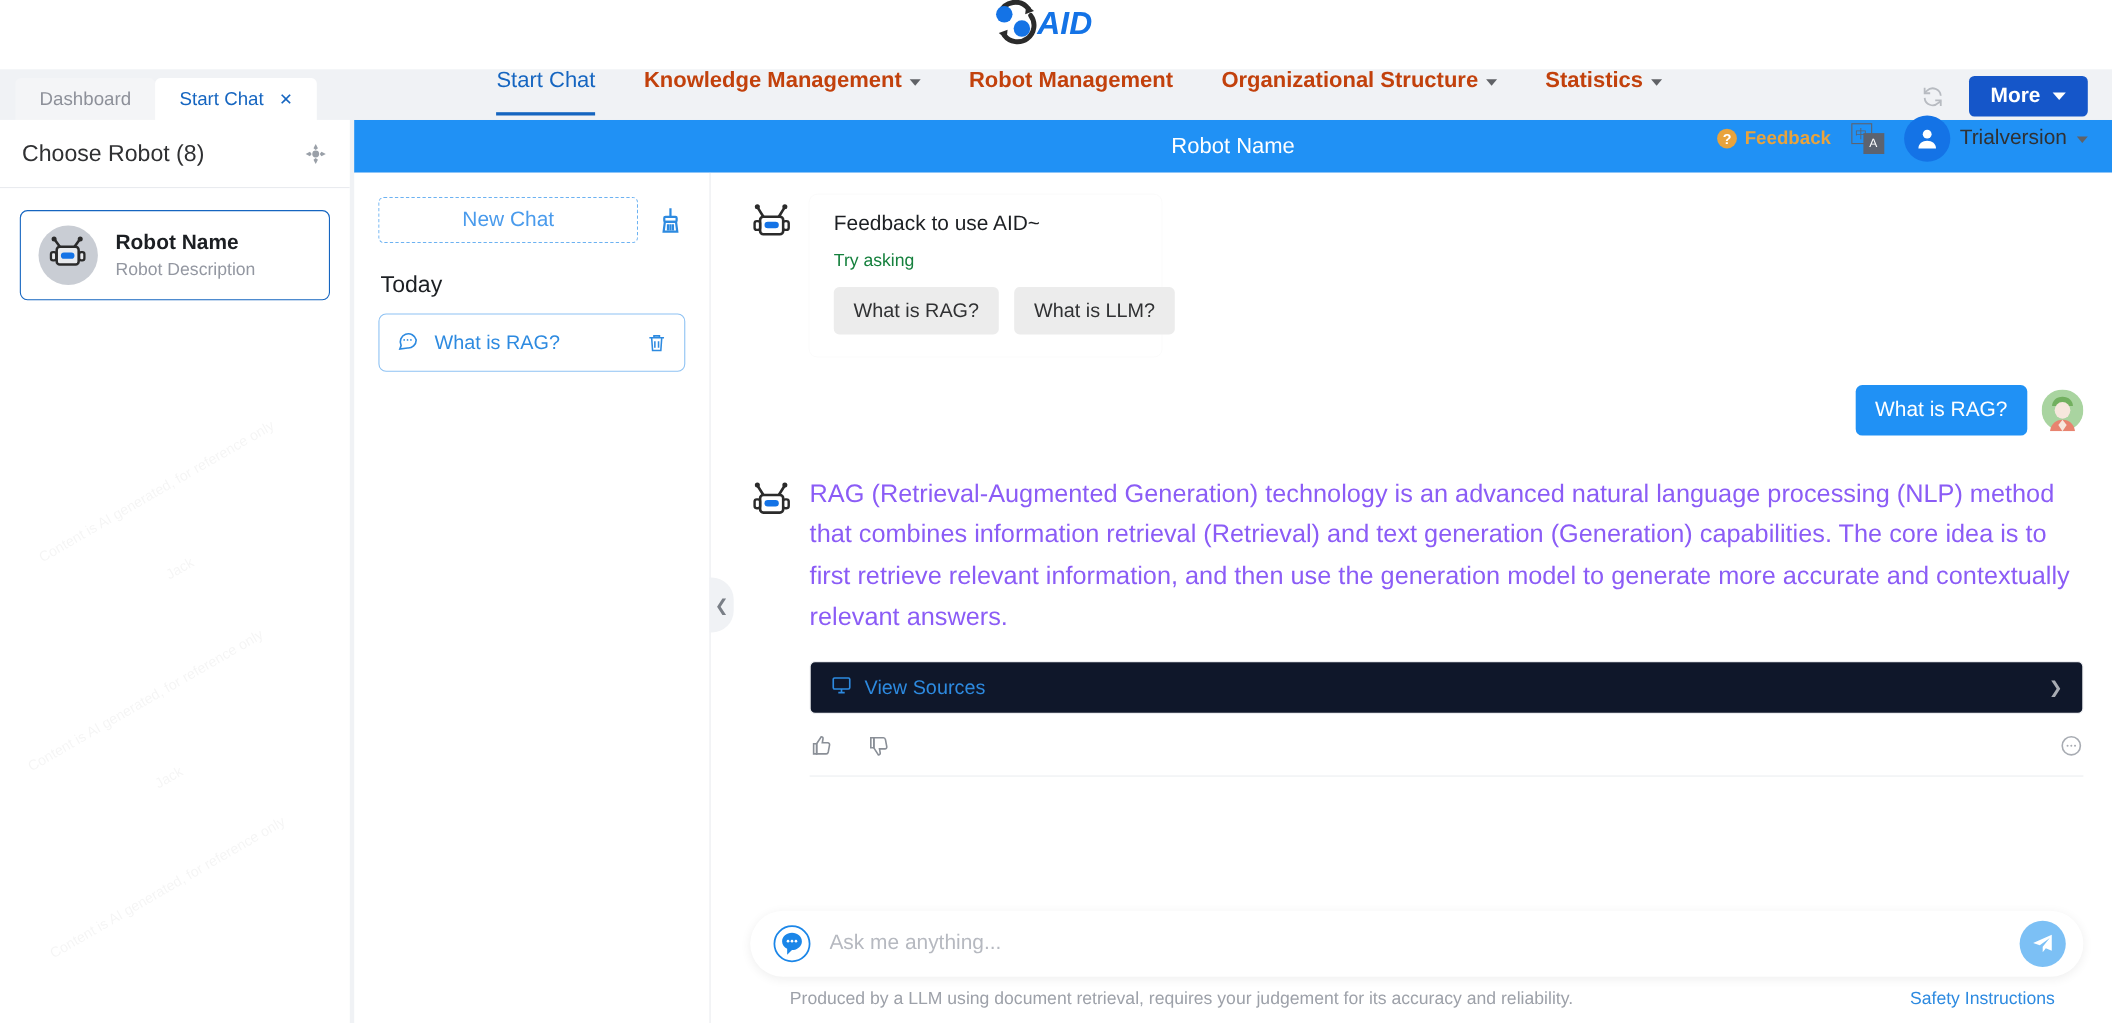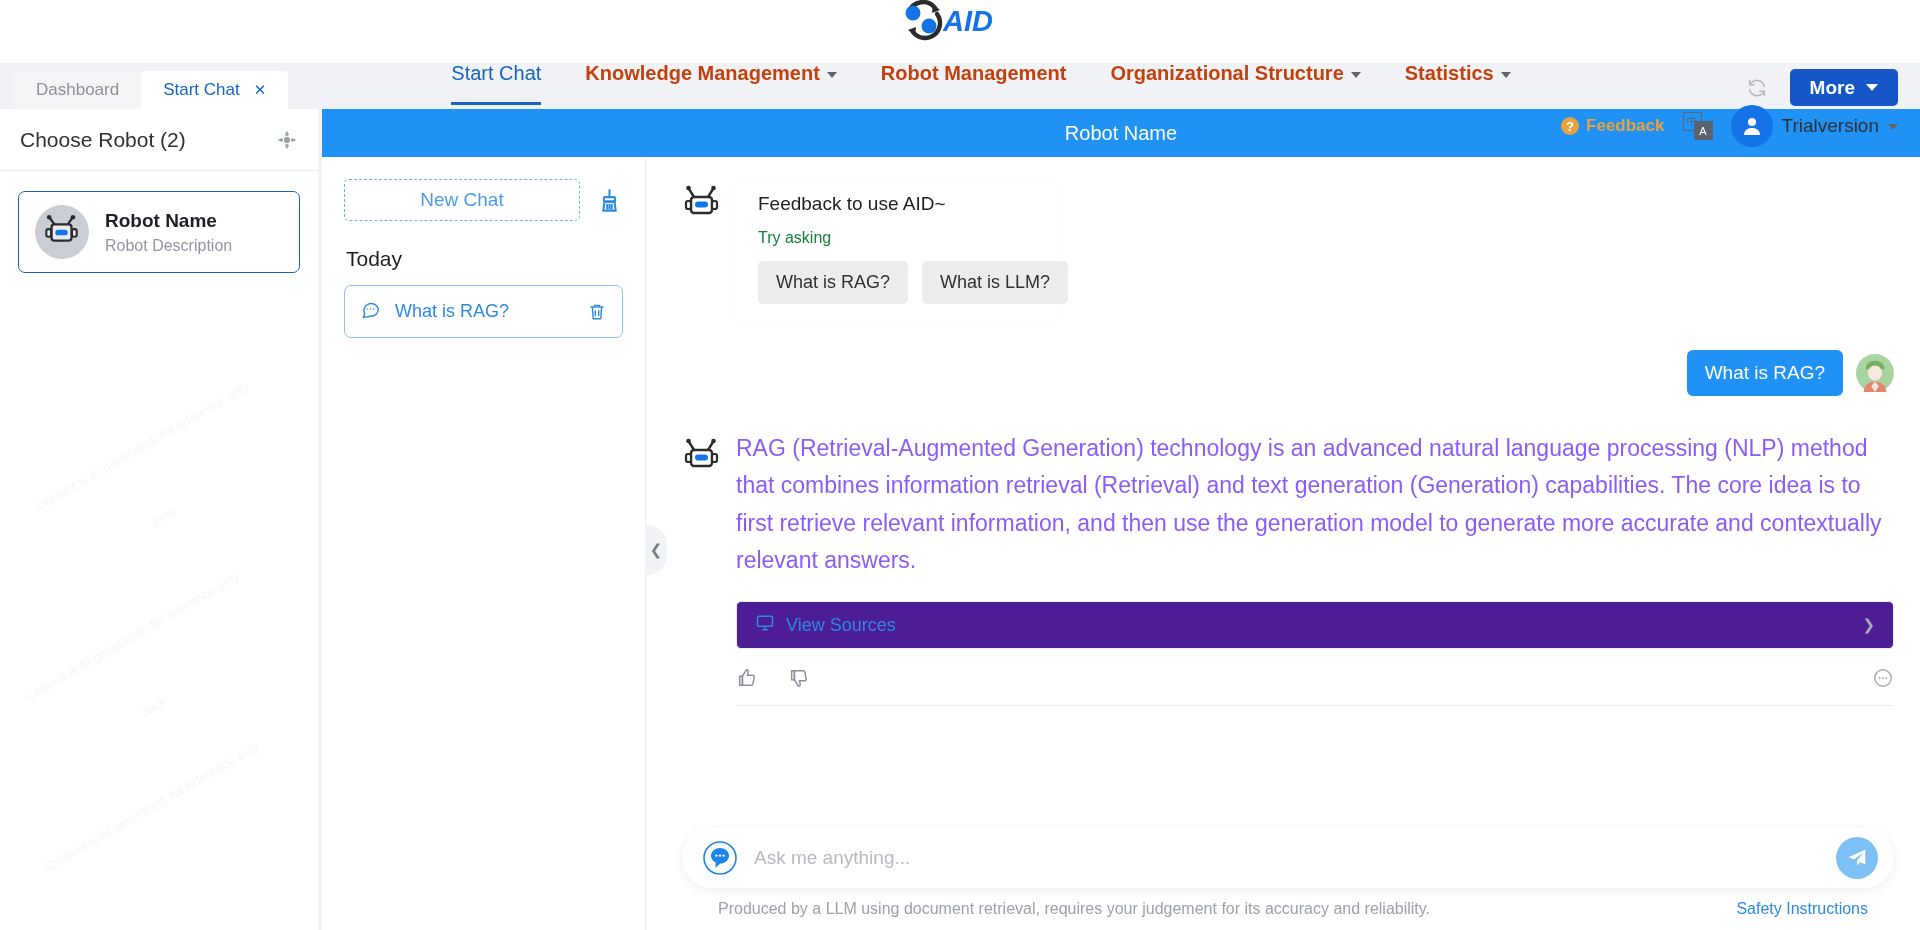--- a/index.html
+++ b/index.html
@@ -156,21 +156,21 @@
   }
   .row-user { justify-content: flex-end; align-items: center; gap: 13px; margin: 26px 0 34px 0; }
   .bubble-user {
     background: #2091f5; color: #fff; font-size: 19px; border-radius: 6px;
     padding: 12px 18px; max-width: 600px;
   }
   .user-avatar { width: 38px; height: 38px; border-radius: 50%; flex: none; }
   .answer-block { flex: 1; max-width: 1230px; }
   .answer-text { font-size: 23px; line-height: 1.62; color: #8b5cf6; }
   .sources-bar {
-    margin-top: 22px; background: #4c1d95; border: 1px solid #edeef1; border-radius: 5px;
+    margin-top: 22px; background: #0f172a; border: 1px solid #edeef1; border-radius: 5px;
     height: 48px; display: flex; align-items: center; padding: 0 18px;
     color: #2d8ae0; font-size: 18px; cursor: pointer; gap: 11px;
   }
   .src-chevron { margin-left: auto; color: #a8acb3; font-size: 15px; }
   .feedback-row {
     display: flex; align-items: center; gap: 30px; margin-top: 18px;
     padding-bottom: 16px; border-bottom: 1px solid #eceef1;
   }
   .fb-ico-btn { width: 22px; height: 22px; cursor: pointer; }
   .more-dots { margin-left: auto; width: 22px; height: 22px; cursor: pointer; }
@@ -280,21 +280,21 @@
       <span>More</span>
       <span class="more-caret"></span>
     </button>
   </div>
 </div>
 
 <div class="body-wrap">
 
   <div class="robot-panel">
     <div class="robot-head">
-      <span class="robot-head-title">Choose Robot (2)</span>
+      <span class="robot-head-title">Choose Robot (8)</span>
       <span class="target-ico">
         <svg width="22" height="22" viewBox="0 0 24 24" fill="#9aa0a8">
           <path d="M12 2l2.2 4.3L12 8 9.8 6.3z"></path>
             <path d="M12 22l-2.2-4.3L12 16l2.2 1.7z"></path>
           <path d="M2 12l4.3-2.2L8 12l-1.7 2.2z"></path>
             <path d="M22 12l-4.3 2.2L16 12l1.7-2.2z"></path>
           <circle cx="12" cy="12" r="3.4"></circle>
         </svg>
       </span>
     </div>

